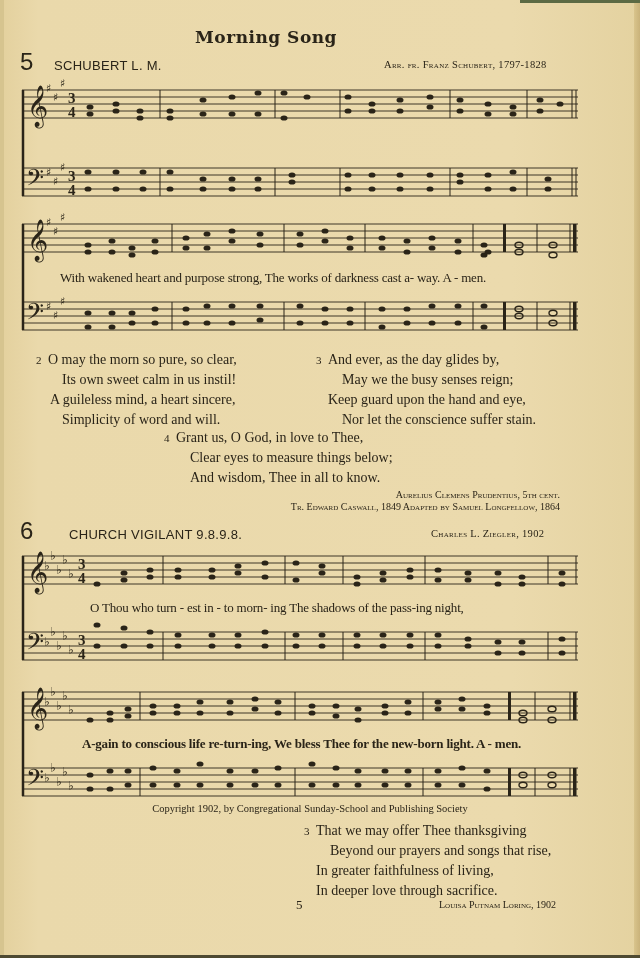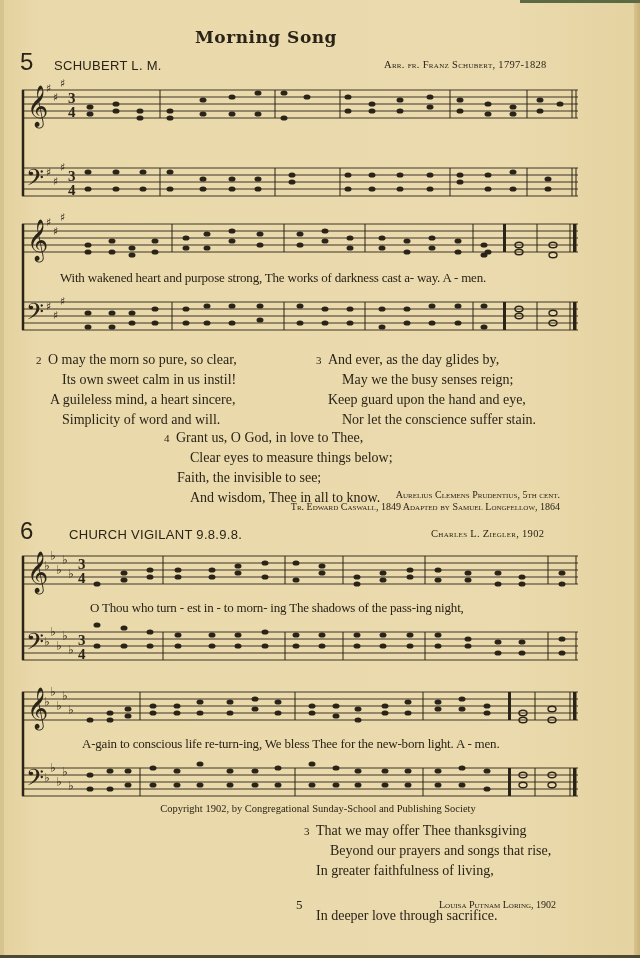--- a/index.html
+++ b/index.html
@@ -295,21 +295,20 @@
   </div>
   <div class="abs verse" style="left:316px; top:350px;">
     <div><span class="num">3</span><span>And ever, as the day glides by,</span></div>
     <div style="padding-left:26px;">May we the busy senses reign;</div>
     <div style="padding-left:12px;">Keep guard upon the hand and eye,</div>
     <div style="padding-left:26px;">Nor let the conscience suffer stain.</div>
   </div>
   <div class="abs verse" style="left:164px; top:428px;">
     <div><span class="num">4</span><span>Grant us, O God, in love to Thee,</span></div>
     <div style="padding-left:26px;">Clear eyes to measure things below;</div>
-    <div style="padding-left:13px;">Faith, the invisible to see;</div>
     <div style="padding-left:26px;">And wisdom, Thee in all to know.</div>
   </div>
   <div class="abs attrib" style="right:80px; top:489px;">Aurelius Clemens Prudentius, 5th cent.</div>
   <div class="abs attrib" style="right:80px; top:501px;">Tr. Edward Caswall, 1849   Adapted by Samuel Longfellow, 1864</div>
 
   <div class="abs hymn-no" style="left:20px; top:517px;">6</div>
   <div class="abs tune" style="left:57px; top:527px;margin-left:12px;">CHURCH VIGILANT  9.8.9.8.</div>
   <div class="abs credit" style="left:431px; top:528px;">Charles L. Ziegler, 1902</div>
 
   <svg class="staff" style="top:544px;" width="640" height="132" viewBox="0 0 640 132">
@@ -549,26 +548,26 @@
       <ellipse cx="408" cy="91" rx="3.5" ry="2.6"></ellipse>
         <ellipse cx="408" cy="105" rx="3.5" ry="2.6"></ellipse>
       <ellipse cx="438" cy="91" rx="3.5" ry="2.6"></ellipse>
         <ellipse cx="438" cy="105" rx="3.5" ry="2.6"></ellipse>
       <ellipse cx="462" cy="88" rx="3.5" ry="2.6"></ellipse>
         <ellipse cx="462" cy="105" rx="3.5" ry="2.6"></ellipse>
       <ellipse cx="487" cy="91" rx="3.5" ry="2.6"></ellipse>
         <ellipse cx="487" cy="109" rx="3.5" ry="2.6"></ellipse>
     </g>
   </svg>
-  <div class="abs lyric" style="left:82px; top:736px; letter-spacing:-0.2px;">A-gain to conscious life re-turn-ing,  We bless Thee for the new-born light.  A - men.</div>
-
-  <div class="abs copyright" style="left:16px; width:604px; top:803px;">Copyright 1902, by Congregational Sunday-School and Publishing Society</div>
+  <div class="abs lyric" style="left:82px; top:736px; letter-spacing:-0.2px;font-weight:bold;">A-gain to conscious life re-turn-ing,  We bless Thee for the new-born light.  A - men.</div>
+
+  <div class="abs copyright" style="left:8px; width:604px; top:803px;">Copyright 1902, by Congregational Sunday-School and Publishing Society</div>
 
   <div class="abs verse" style="left:304px; top:821px;">
     <div><span class="num">3</span><span>That we may offer Thee thanksgiving</span></div>
     <div style="padding-left:26px;">Beyond our prayers and songs that rise,</div>
     <div style="padding-left:12px;">In greater faithfulness of living,</div>
-    <div style="padding-left:12px;margin-top:25px;">In deeper love through sacrifice.</div>
+    <div style="padding-left:12px;">In deeper love through sacrifice.</div>
   </div>
 
   <div class="abs pageno" style="left:296px; top:897px;">5</div>
   <div class="abs attrib" style="right:84px; top:899px;">Louisa Putnam Loring, 1902</div>
 </div>
 
 </body></html>

